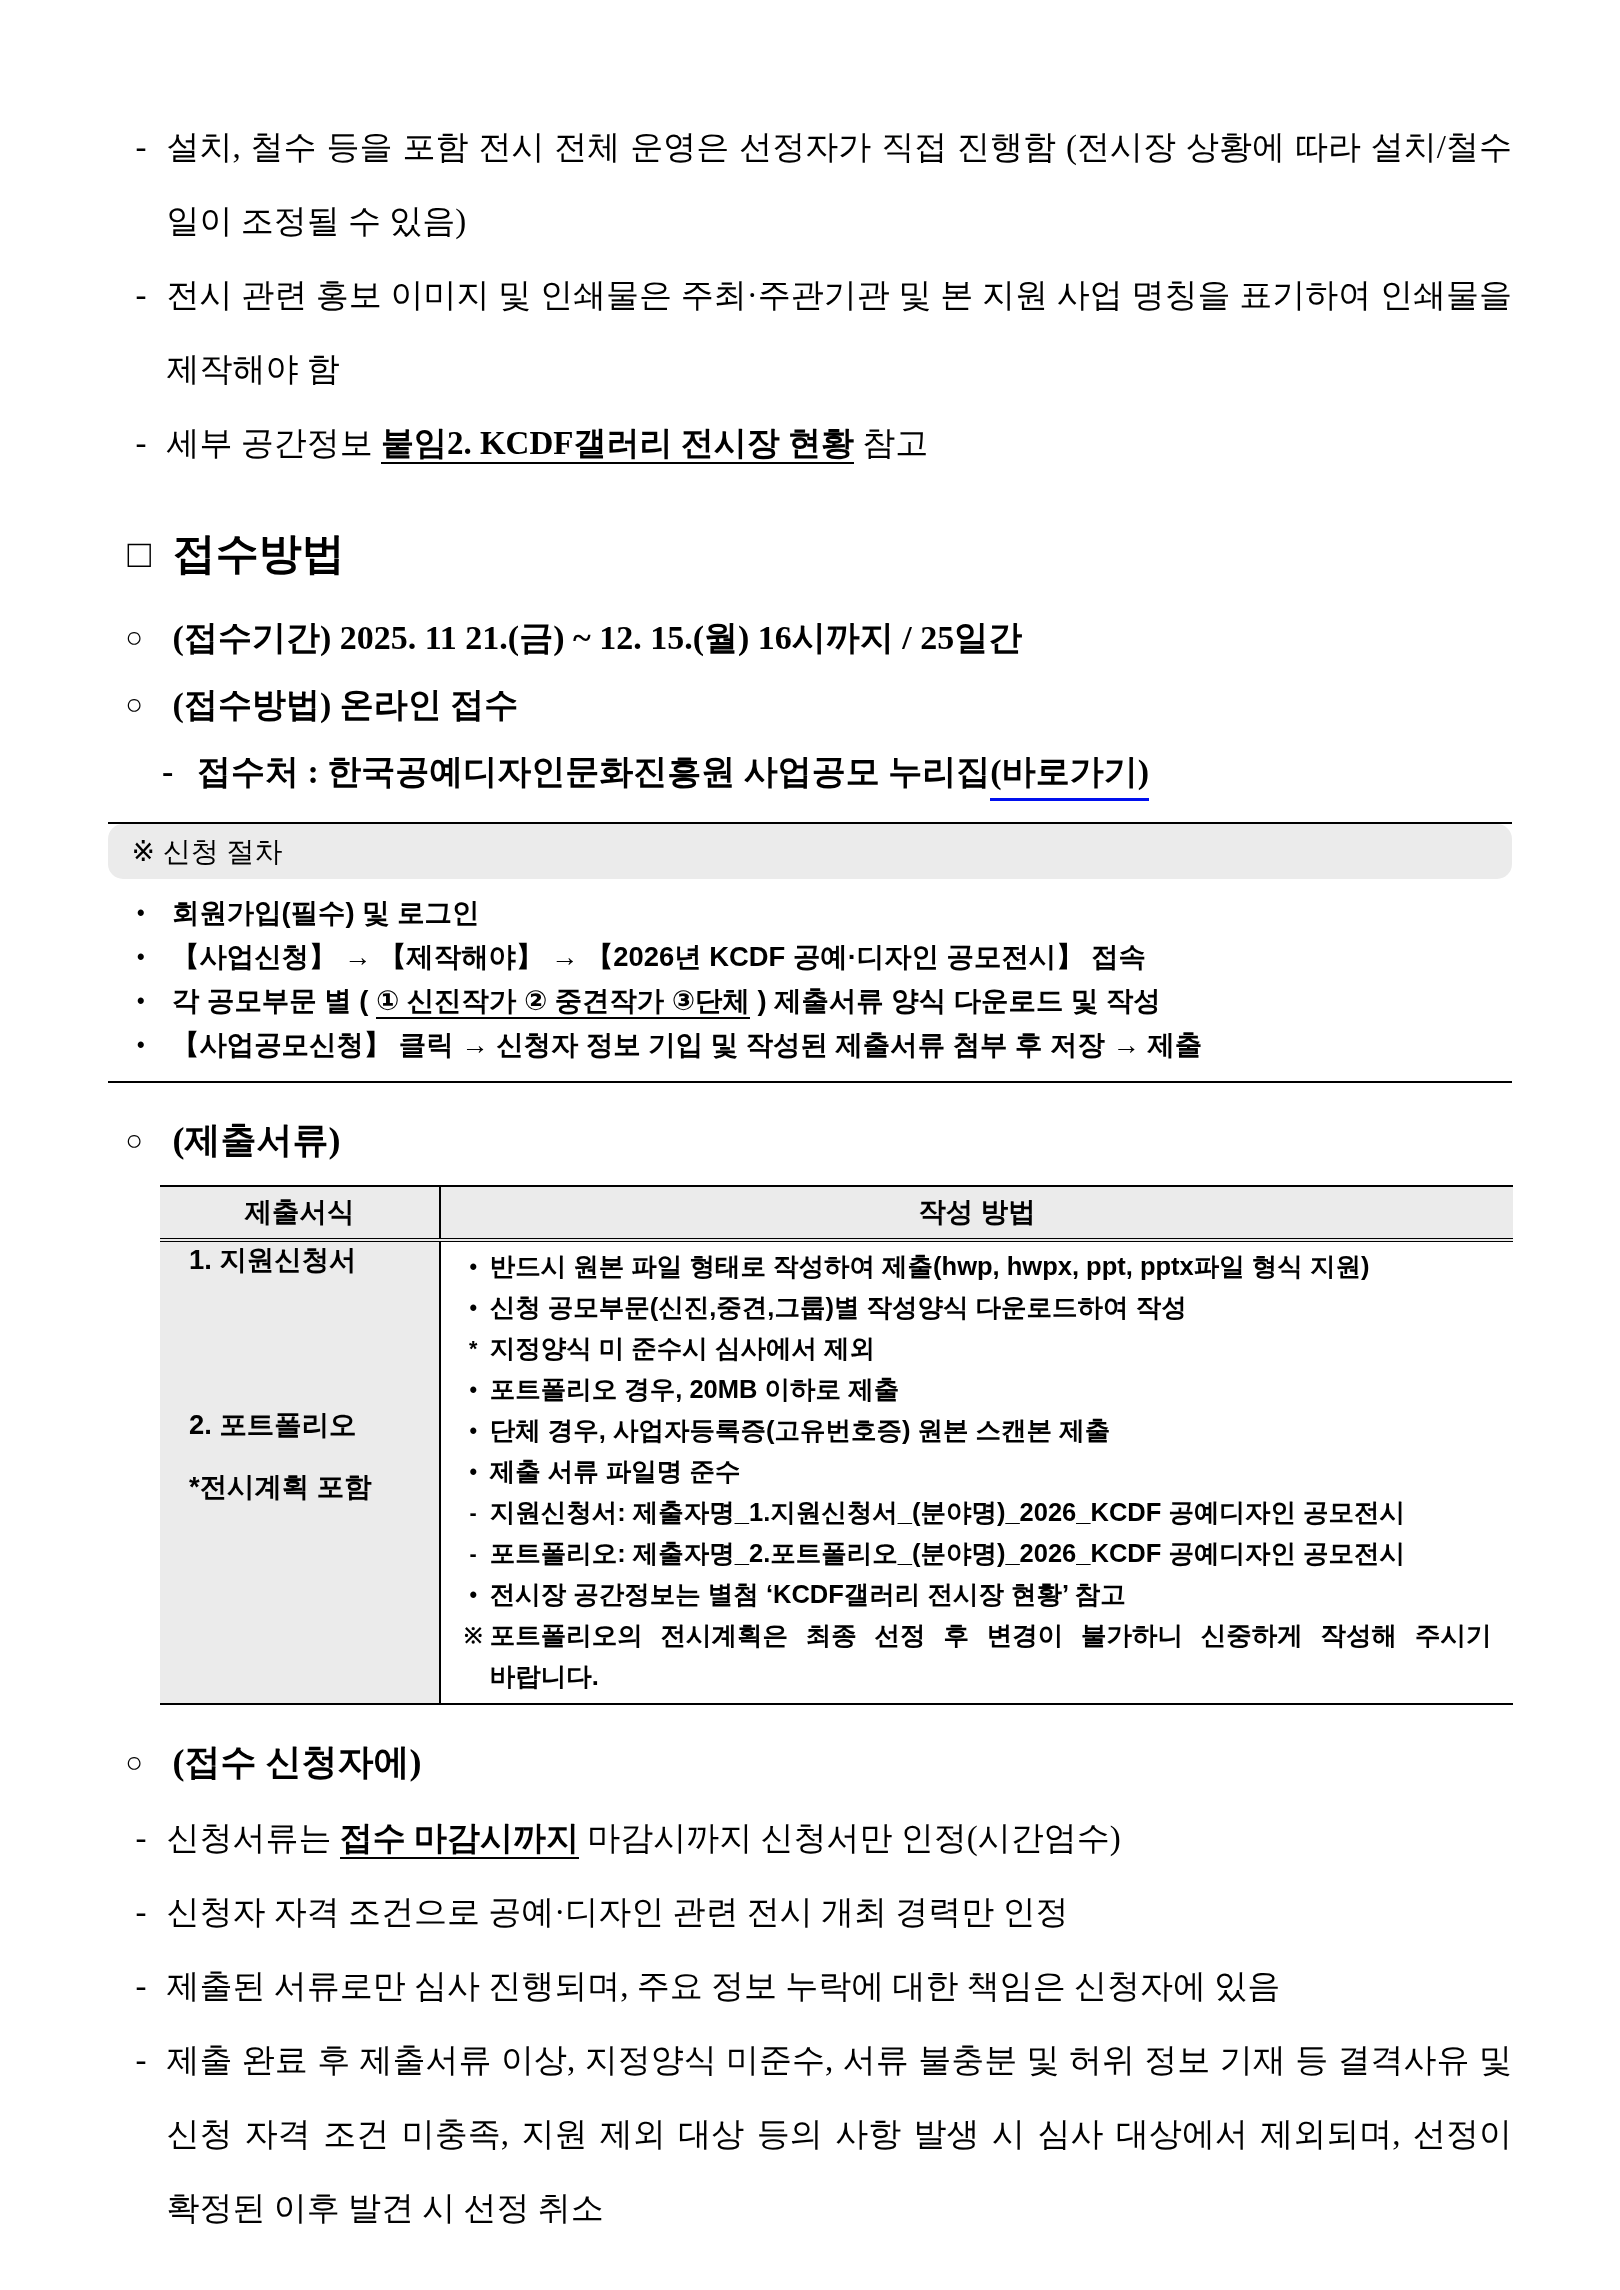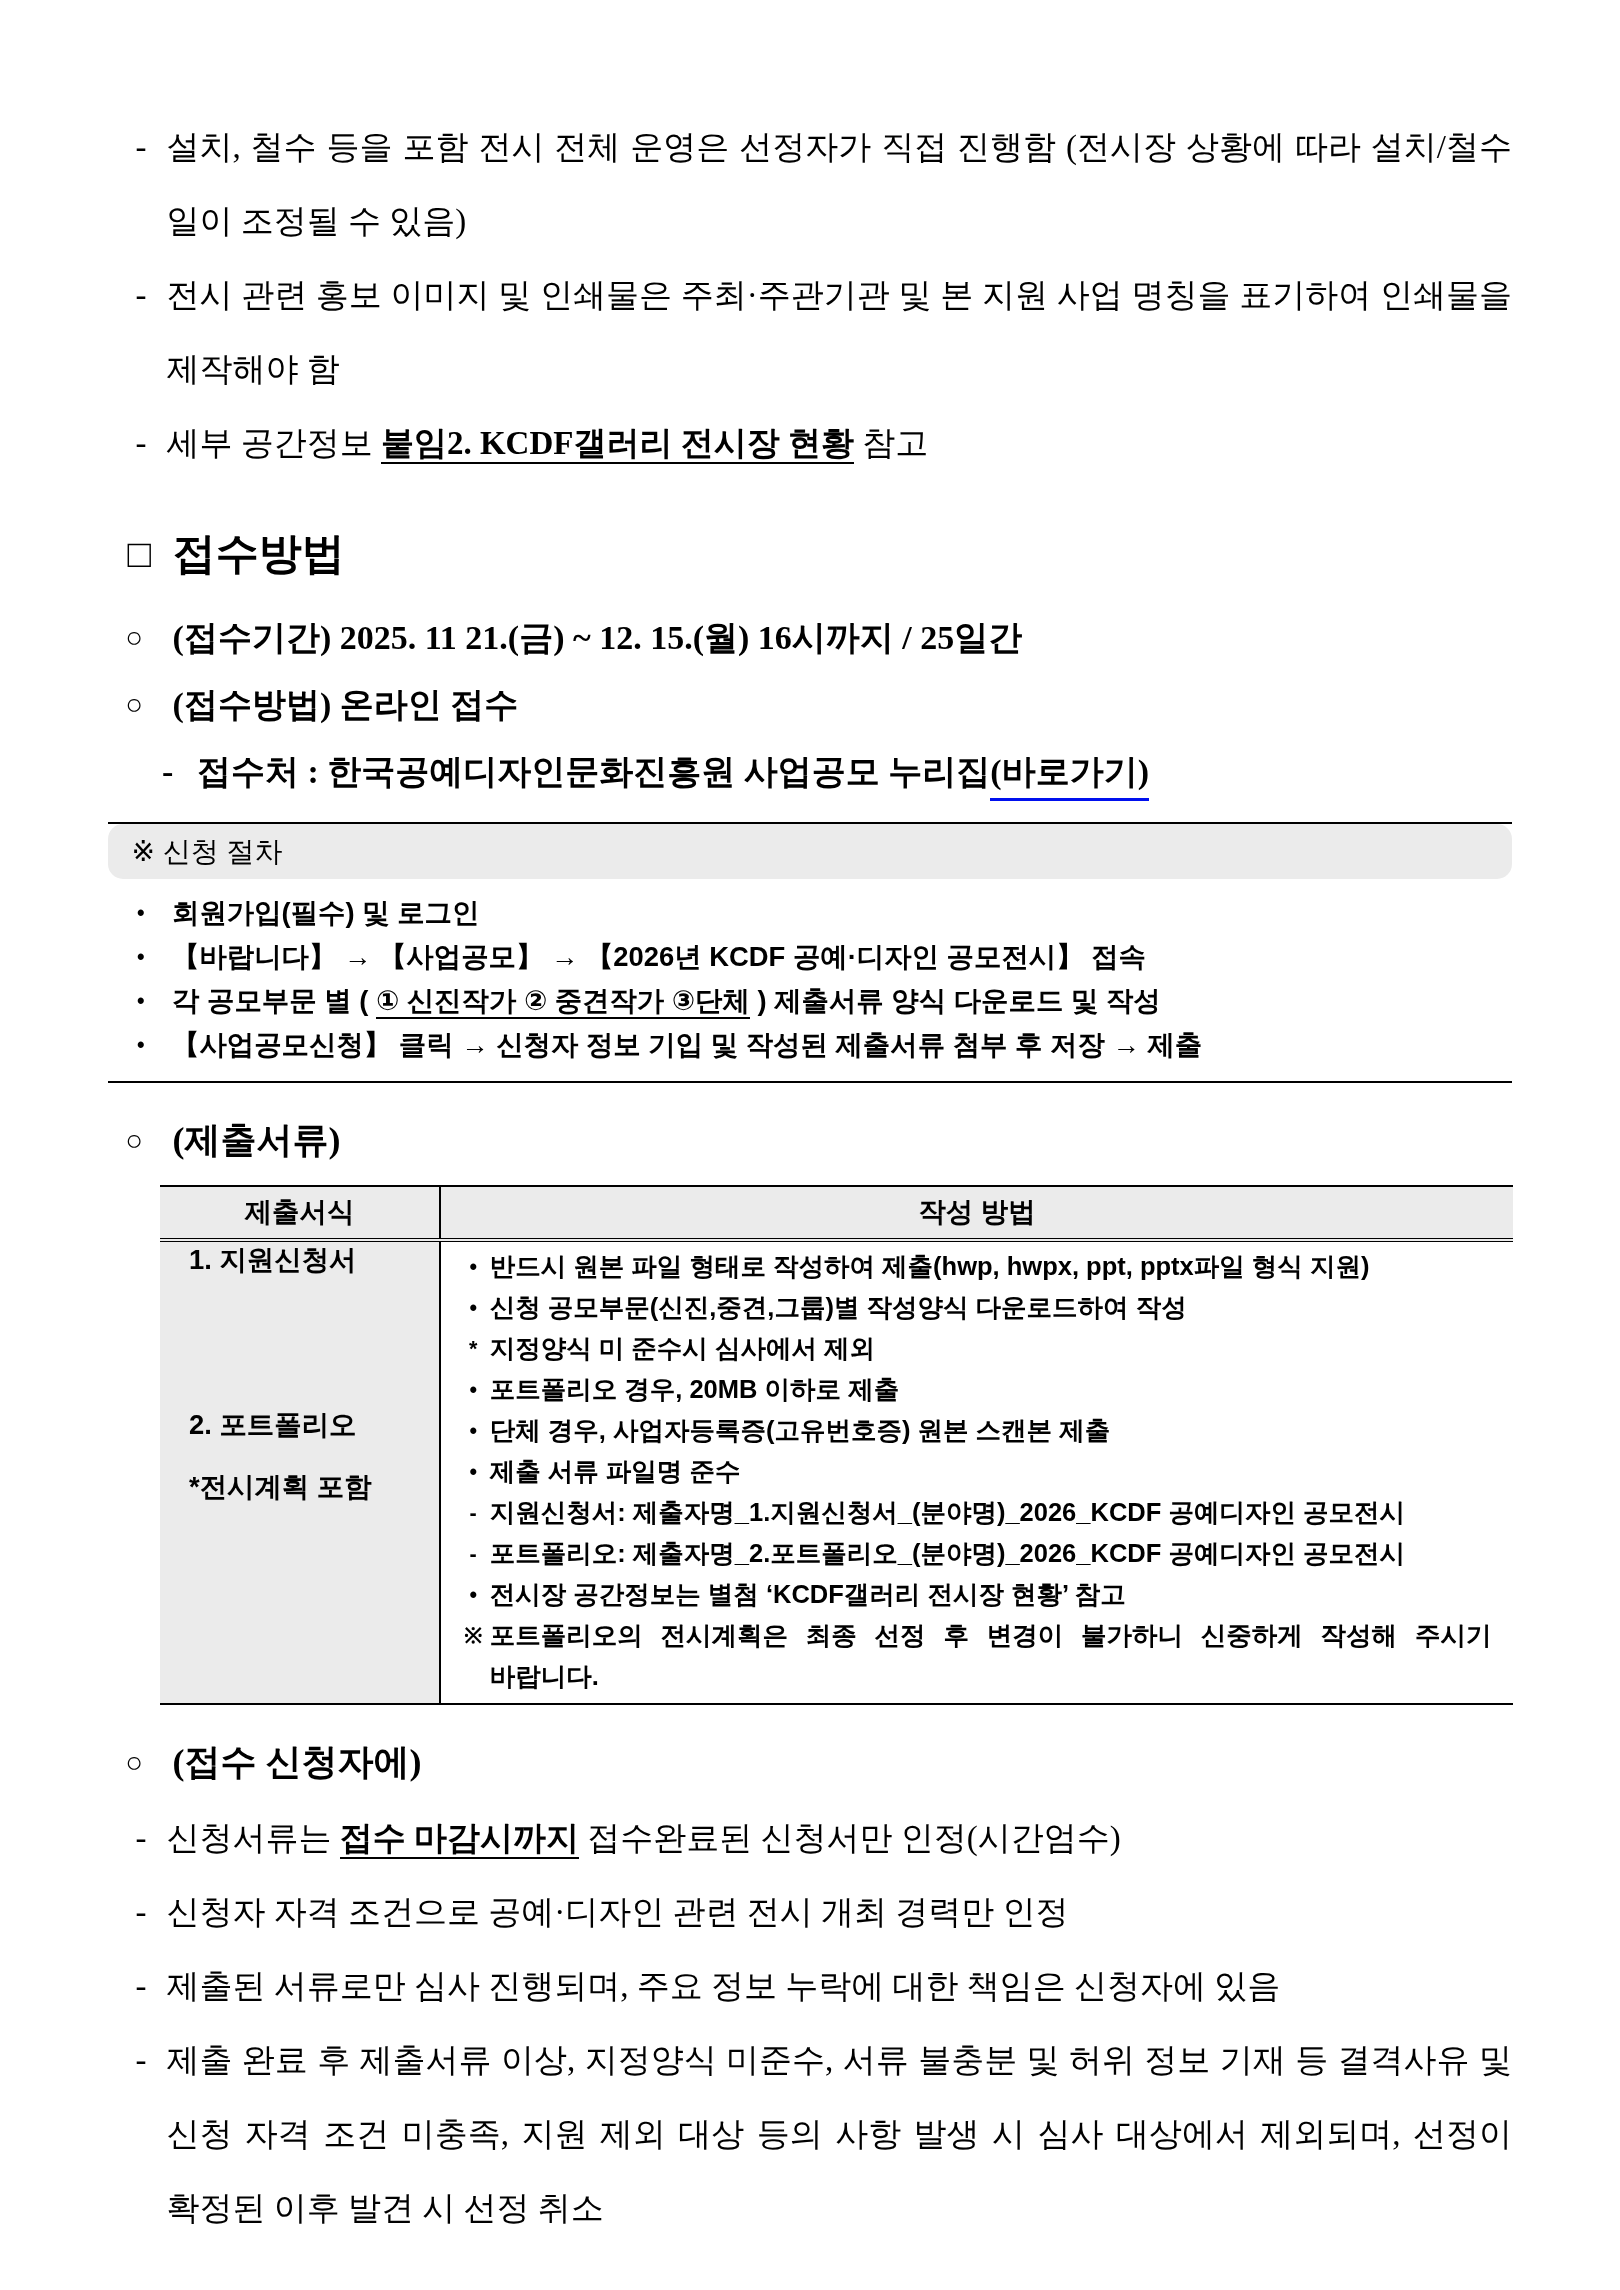--- a/index.html
+++ b/index.html
@@ -123,21 +123,21 @@
     <div class="band">※ 신청 절차</div>
     <div class="proc-steps">
 
         <div class="flexline">
           <span class="mk">•</span>
           <div class="txt"><span>회원가입(필수) 및 로그인</span><span class="u"></span><span></span></div>
         </div>
 
         <div class="flexline">
           <span class="mk">•</span>
-          <div class="txt"><span>【바랍니다】 → 【사업공모】 → 【2026년 KCDF 공예·디자인 공모전시】 접속</span><span class="u"></span><span></span></div>
+          <div class="txt"><span>【사업신청】 → 【제작해야】 → 【2026년 KCDF 공예·디자인 공모전시】 접속</span><span class="u"></span><span></span></div>
         </div>
 
         <div class="flexline">
           <span class="mk">•</span>
           <div class="txt"><span>각 공모부문 별 ( </span><span class="u">① 신진작가 ② 중견작가 ③단체</span><span> ) 제출서류 양식 다운로드 및 작성</span></div>
         </div>
 
         <div class="flexline">
           <span class="mk">•</span>
           <div class="txt"><span>【사업공모신청】 클릭 → 신청자 정보 기입 및 작성된 제출서류 첨부 후 저장 → 제출</span><span class="u"></span><span></span></div>
@@ -218,21 +218,21 @@
 
   <div class="sub-head">
     <span class="mk">○</span>
     <span>(접수 신청자에)</span>
   </div>
 
   <div class="notes">
 
       <div class="flexline">
         <span class="mk">-</span>
-        <div class="txt"><span>신청서류는 </span><span class="u">접수 마감시까지</span><span> 접수완료된 신청서만 인정(시간엄수)</span></div>
+        <div class="txt"><span>신청서류는 </span><span class="u">접수 마감시까지</span><span> 마감시까지 신청서만 인정(시간엄수)</span></div>
       </div>
 
       <div class="flexline">
         <span class="mk">-</span>
         <div class="txt"><span>신청자 자격 조건으로 공예·디자인 관련 전시 개최 경력만 인정</span><span class="u"></span><span></span></div>
       </div>
 
       <div class="flexline">
         <span class="mk">-</span>
         <div class="txt"><span>제출된 서류로만 심사 진행되며, 주요 정보 누락에 대한 책임은 신청자에 있음</span><span class="u"></span><span></span></div>

